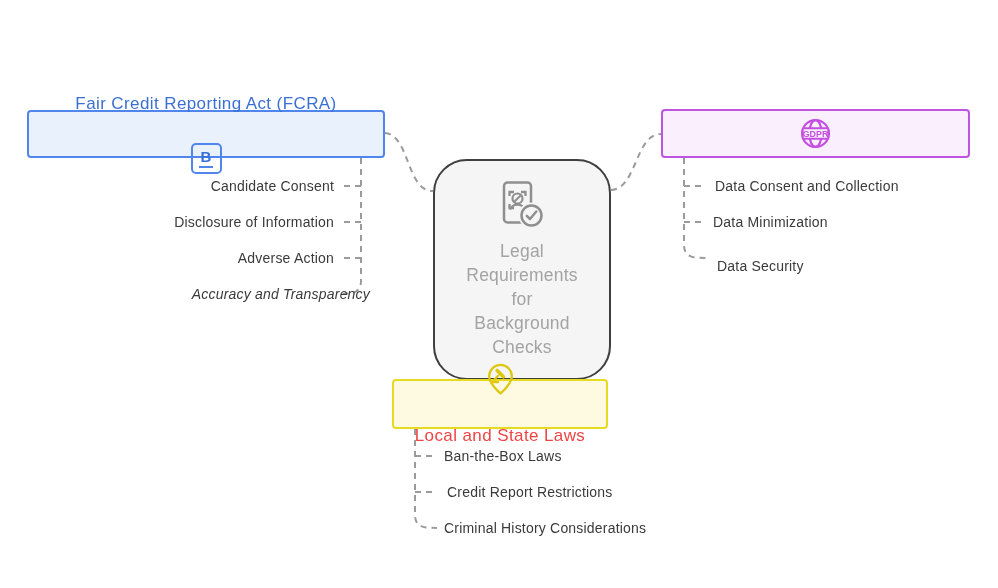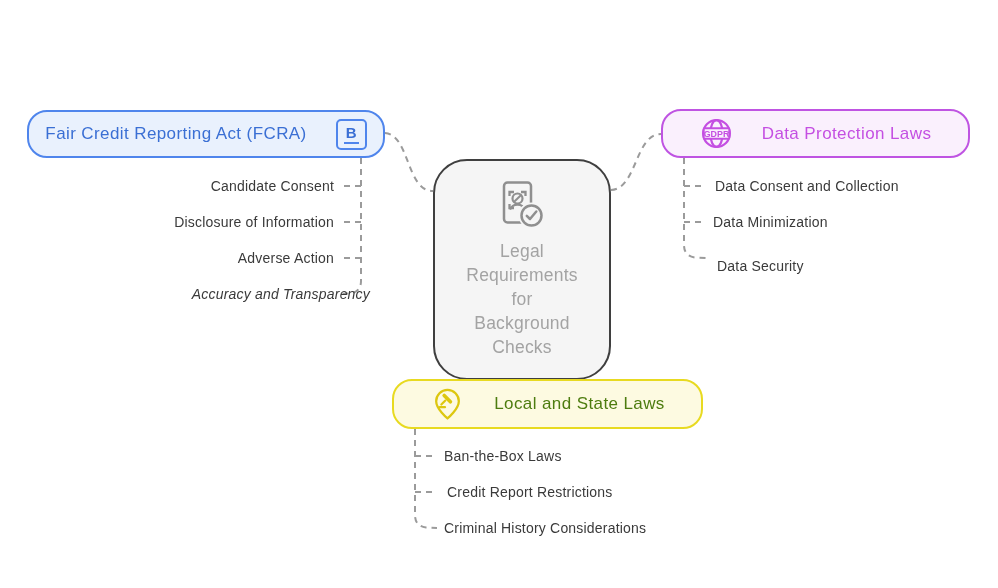--- a/index.html
+++ b/index.html
@@ -5,27 +5,27 @@
   html,body { margin:0; padding:0; background:#ffffff; }
   .stage {
     position:relative; width:998px; height:588px; background:#ffffff;
     font-family:"Liberation Sans", sans-serif; overflow:hidden;
   }
   .connectors { position:absolute; left:0; top:0; pointer-events:none; }
   .connectors path { fill:none; stroke:#9b9b9b; stroke-width:2; stroke-dasharray:6 5; }
 
   .node {
     position:absolute; display:flex; align-items:center; justify-content:center;
-    gap:29px; border-radius:20px; box-sizing:border-box; cursor:default;
+    gap:29px; border-radius:4px; box-sizing:border-box; cursor:default;flex-direction:column;
   }
   .node-label { font-size:17px; font-weight:500; letter-spacing:0.4px; white-space:nowrap; }
 
   #node-fcra  { left:27px;  top:110px; width:358px; height:48px; background:#e9f1fd; border:2.5px solid #4f85ec; color:#3a6fd4; }
   #node-gdpr  { left:661px; top:109px; width:309px; height:49px; background:#faf0fd; border:2.5px solid #bf54e2; color:#c44fe2; }
-  #node-local { left:392px; top:379px; width:311px; height:50px; background:#fdfae1; border:2.5px solid #e8da21; color:#4d7c0f; }
+  #node-local { left:392px; top:379px; width:216px; height:50px; background:#fdfae1; border:2.5px solid #e8da21; color:#ef4444; }
 
   #node-center {
     position:absolute; left:433px; top:119px; width:178px; height:221px;
     background:#f5f5f5; border:2px solid #3f3f3f; border-radius:34px;
     display:flex; flex-direction:column; align-items:center; padding-top:18px;
     box-sizing:border-box;
     margin-top:40px;
   }
   .center-label {
     margin-top:6px; font-size:17.5px; line-height:24px; color:#a3a3a3;
@@ -105,21 +105,20 @@
 
   <div class="node" id="node-gdpr">
     <svg class="icon-svg" width="33" height="33" viewBox="0 0 32 32" aria-hidden="true">
       <g fill="none" stroke="#c44fe2" stroke-width="2.1">
         <circle cx="16" cy="16" r="13"></circle>
         <ellipse cx="16" cy="16" rx="6" ry="13"></ellipse>
         <rect x="3.6" y="10.9" width="24.8" height="10.2" rx="1" fill="#faf0fd" stroke-width="1.9"></rect>
       </g>
       <text x="16" y="19.3" text-anchor="middle" font-size="8.6" font-weight="bold" fill="#c44fe2" font-family="Liberation Sans, sans-serif">GDPR</text>
     </svg>
-    <div class="node-label">Data Protection Laws</div>
   </div>
 
   <div class="node" id="node-local">
     <svg class="icon-svg" width="35" height="35" viewBox="0 0 34 34" aria-hidden="true">
       <g fill="none" stroke="#ddc70f" stroke-width="2.2">
         <path d="M17,30.5 C17,30.5 28,21.5 28,13.8 A11,11 0 1 0 6,13.8 C6,21.5 17,30.5 17,30.5 Z"></path>
         <path d="M13.8,8.3 L19.8,14.3" stroke-width="3.6" stroke-linecap="round"></path>
         <path d="M14.9,13.2 L11,17.1" stroke-width="2.1" stroke-linecap="round"></path>
         <path d="M9.4,19.6 L14.6,19.6" stroke-width="2.1" stroke-linecap="round"></path>
       </g>

